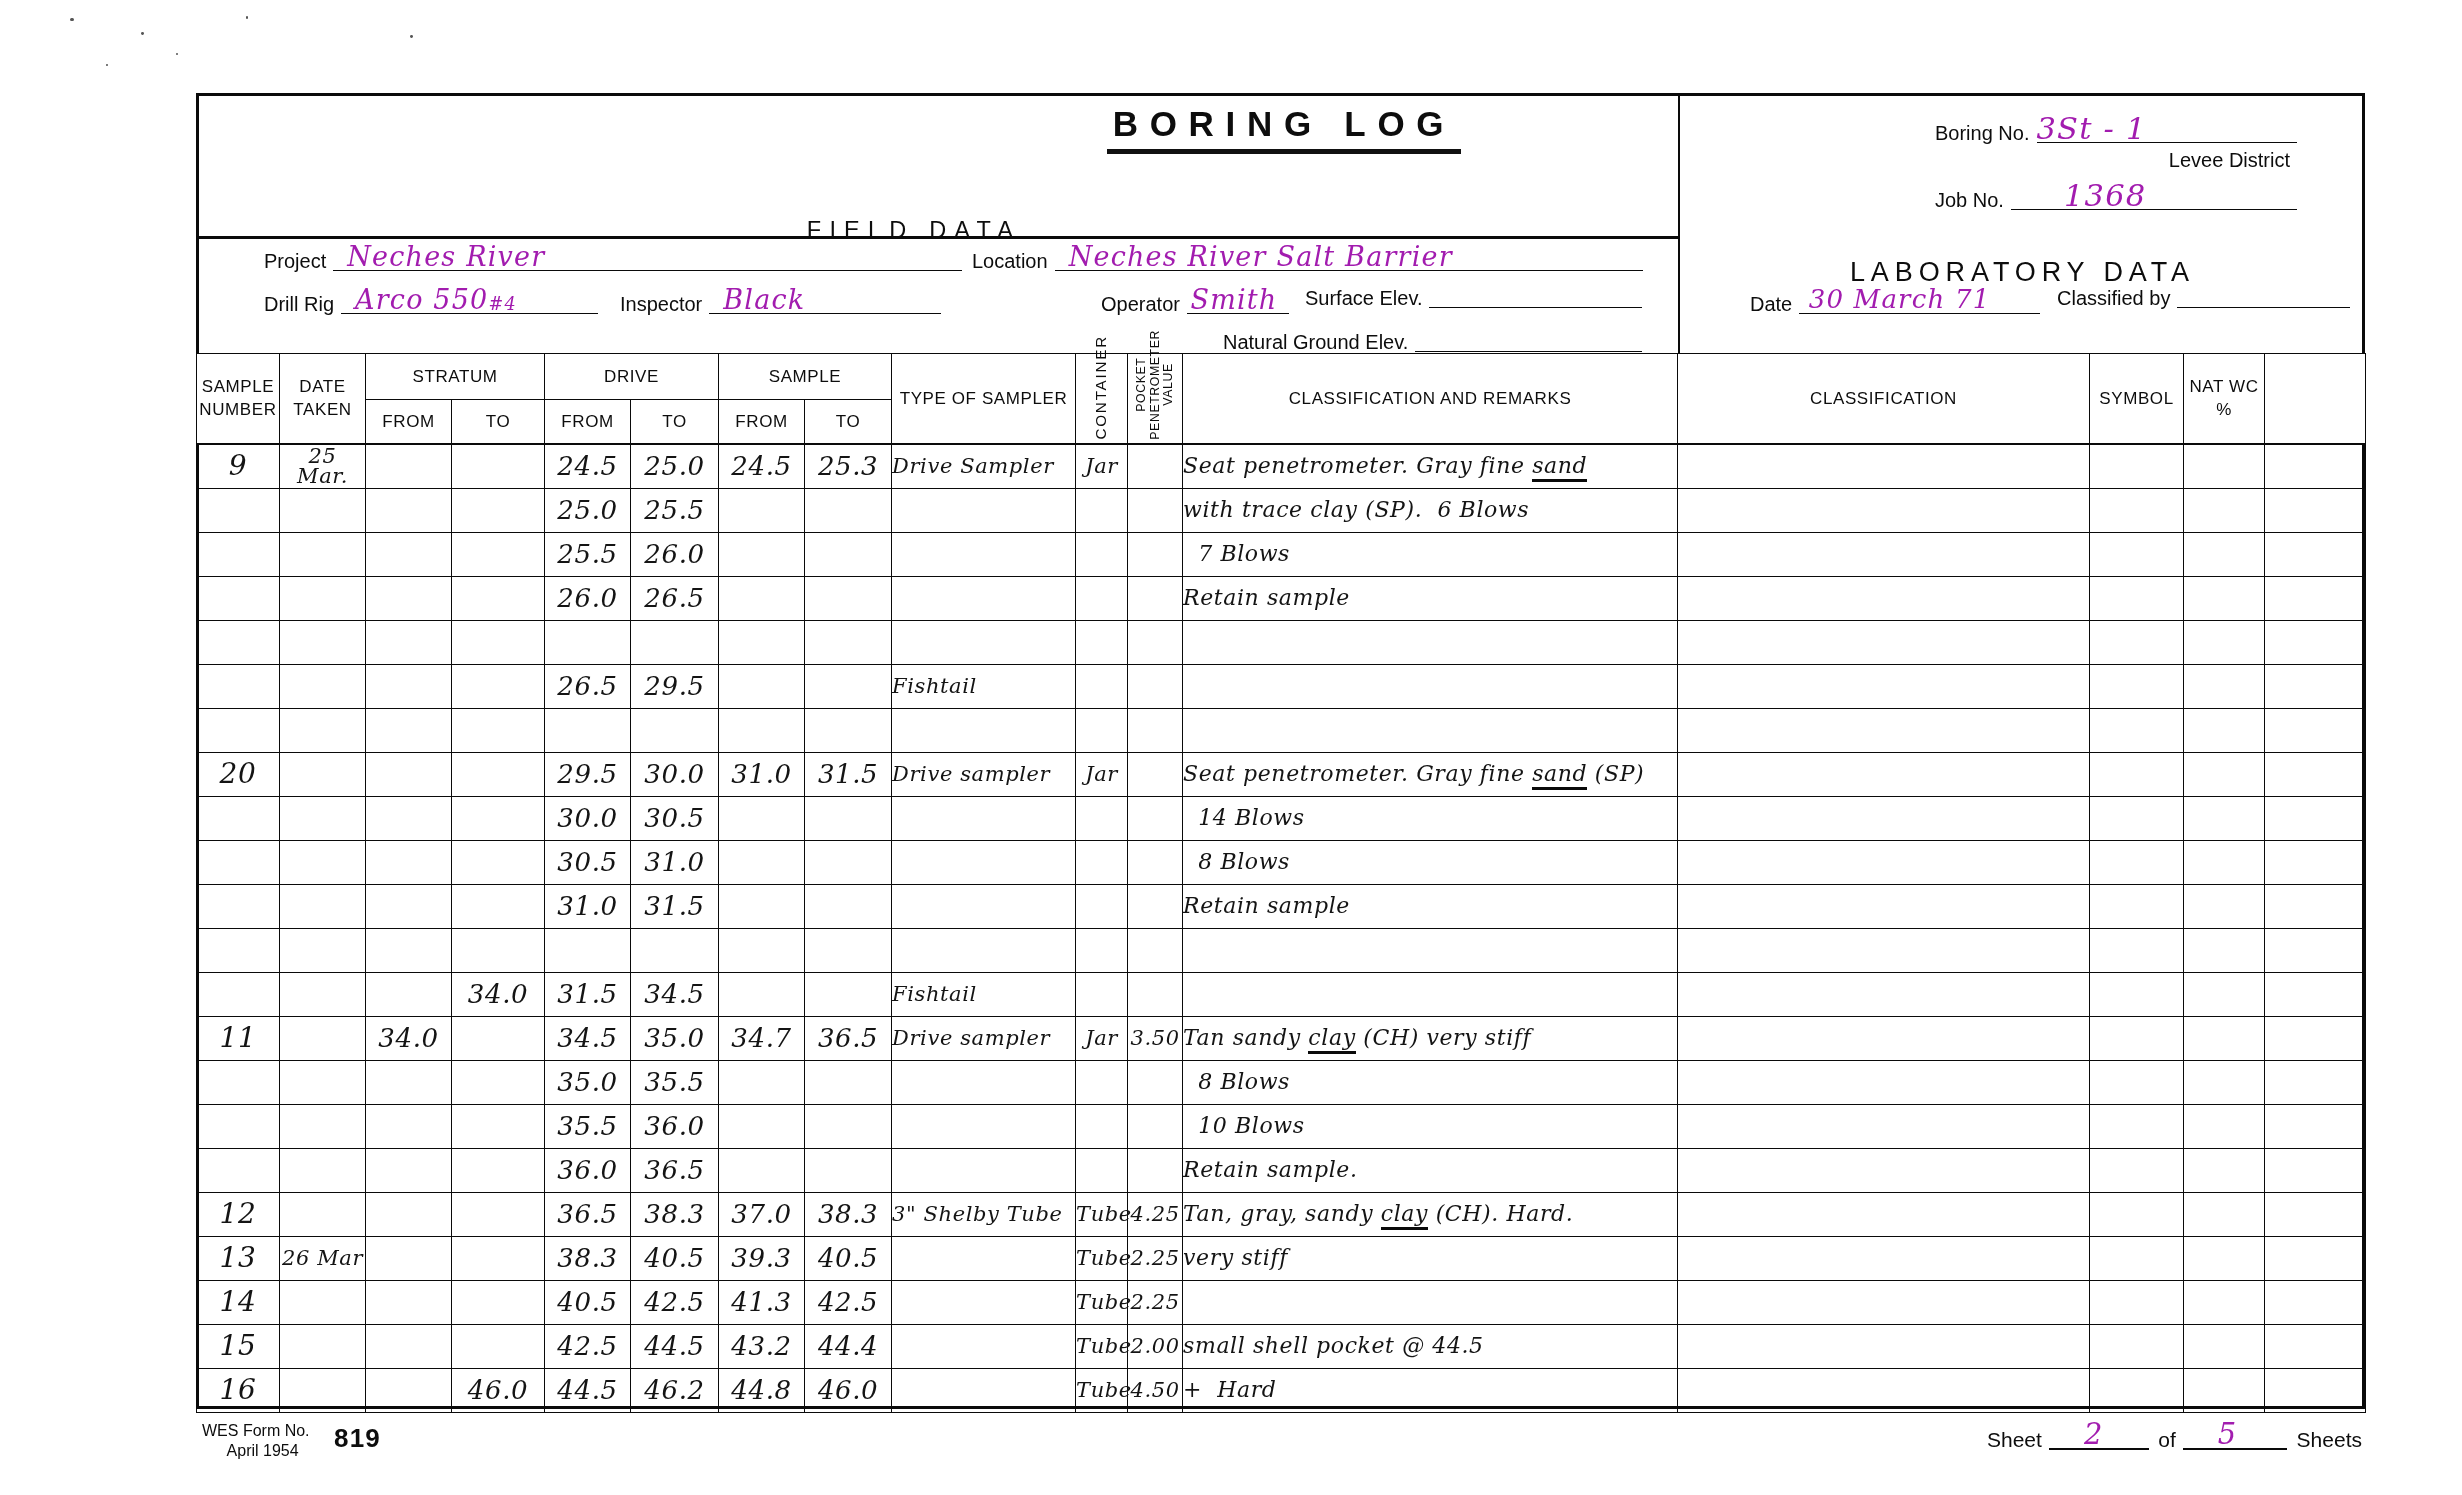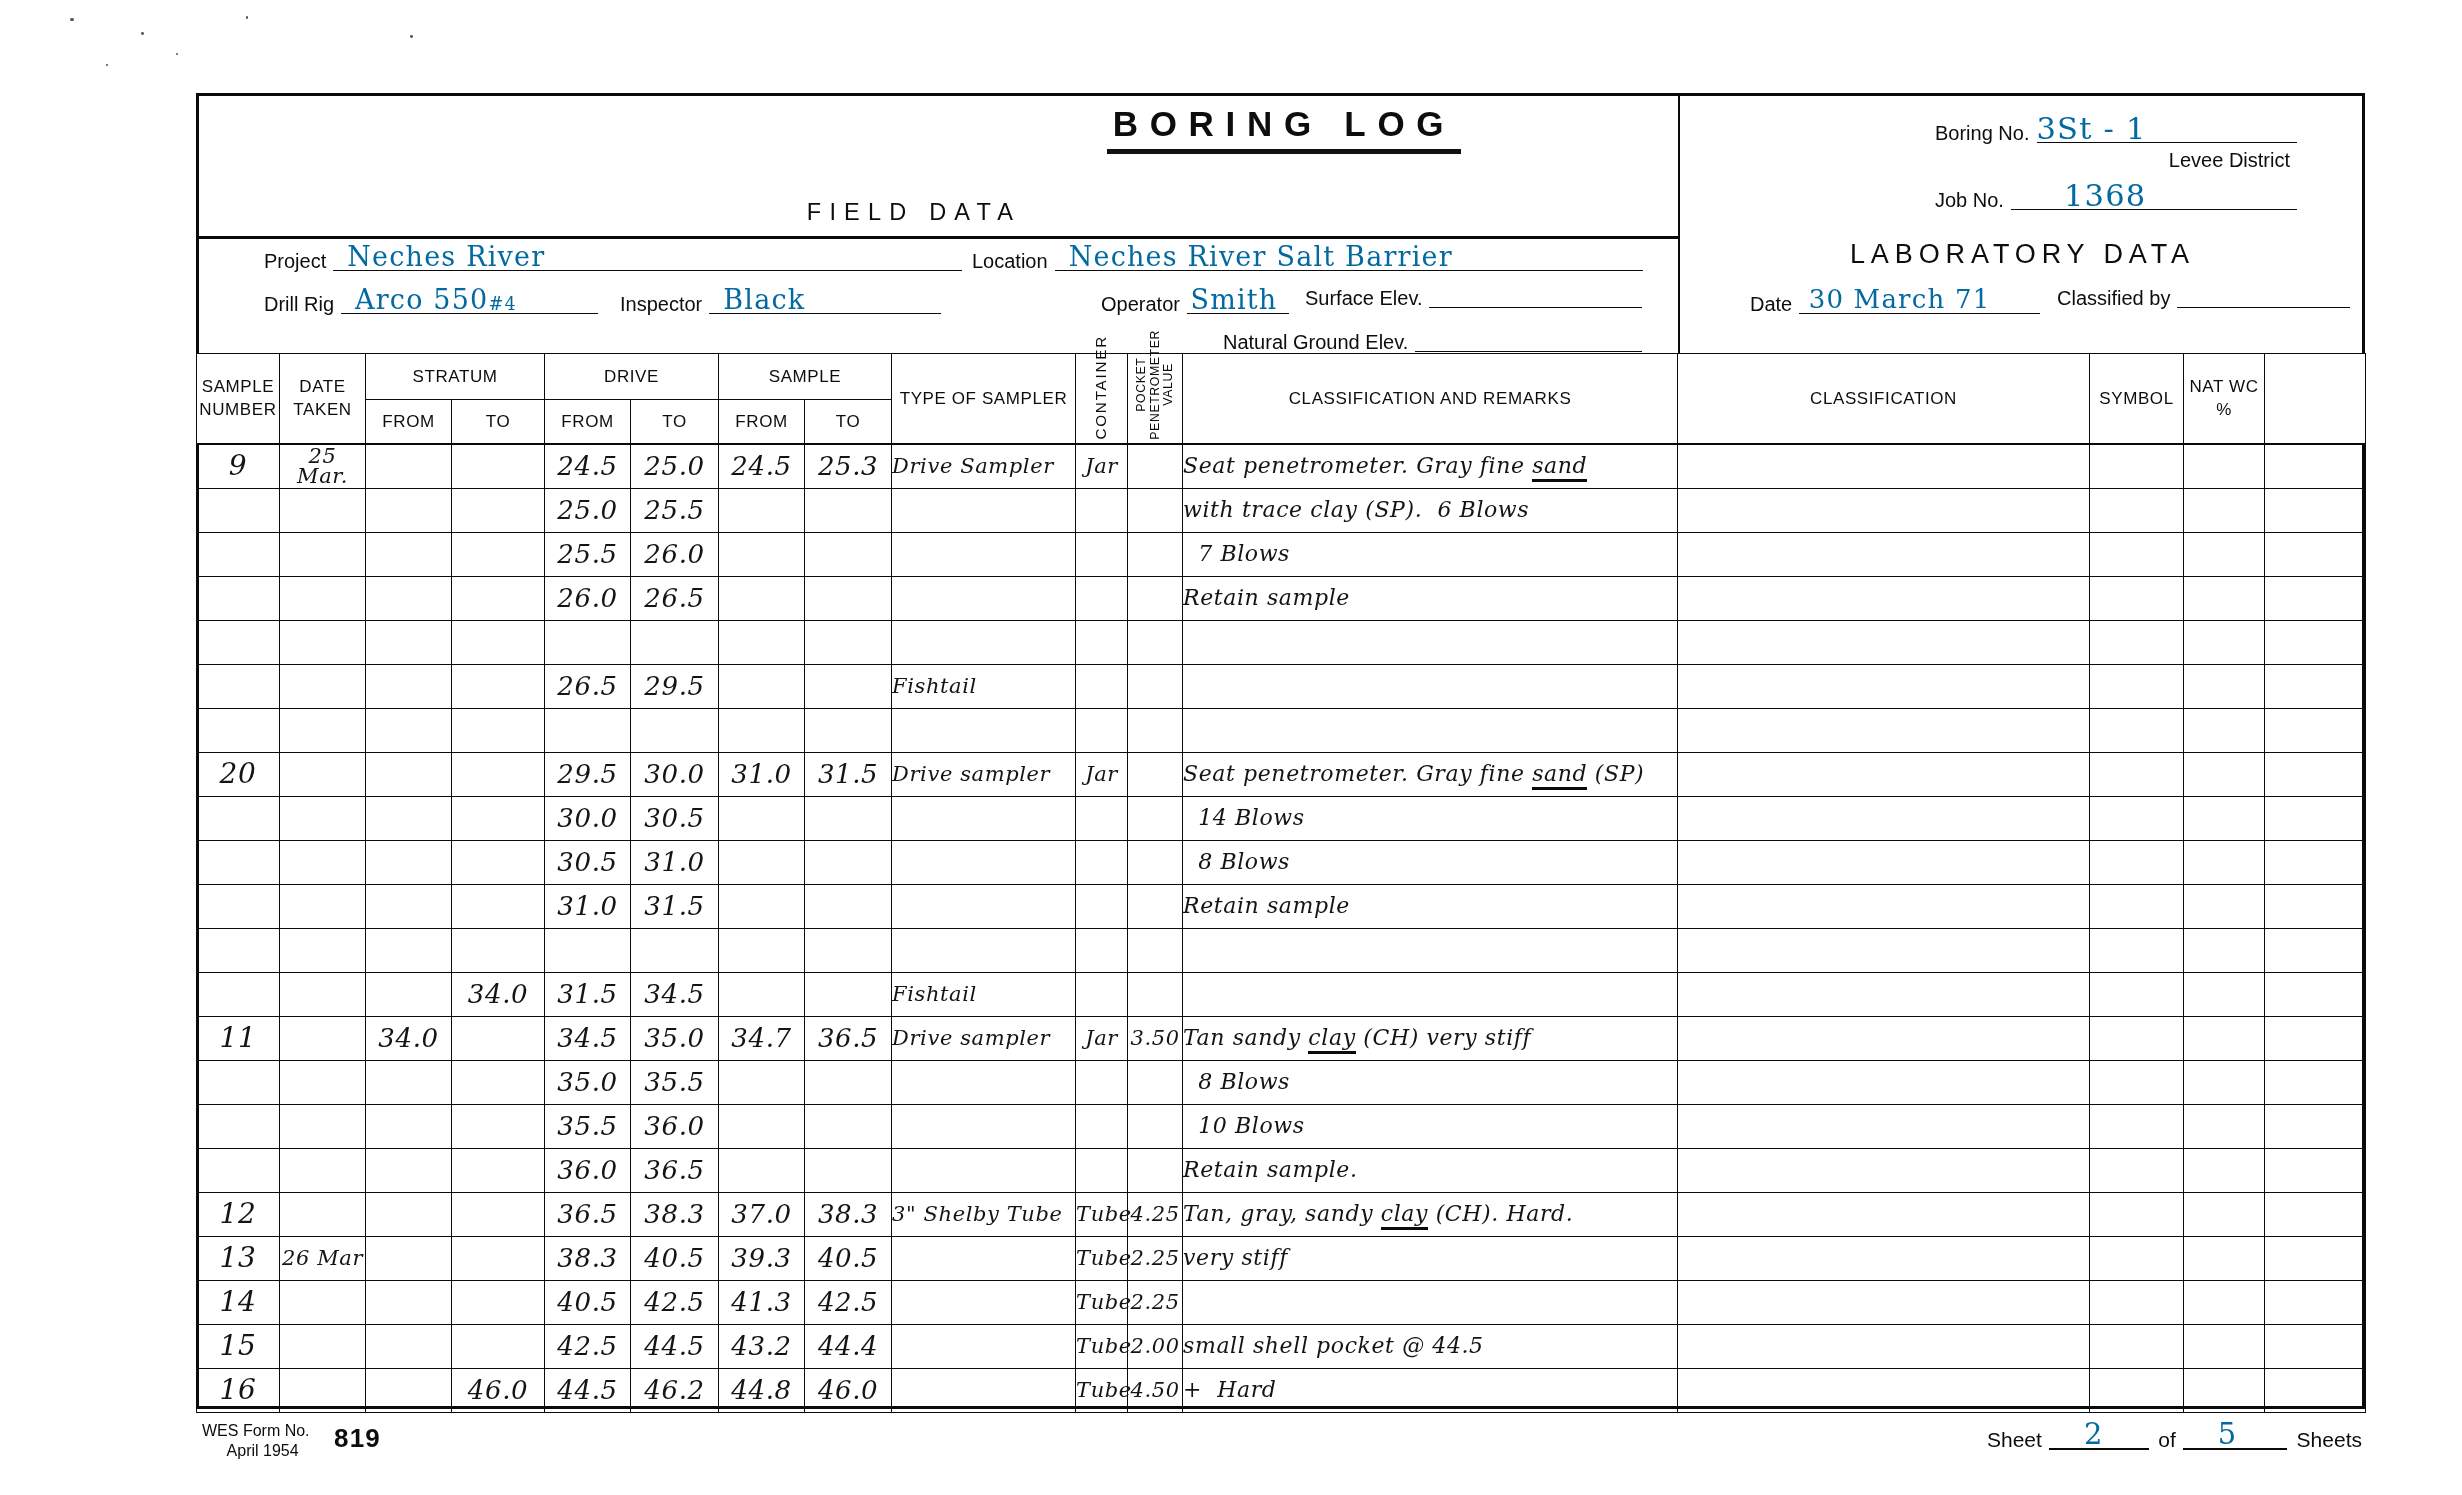--- a/index.html
+++ b/index.html
@@ -10,28 +10,28 @@
   
   .form-border{position:absolute;left:196px;top:93px;width:2169px;height:1316px;
                border:3.5px solid #0a0a0a;box-sizing:border-box;}
   .vline-header{position:absolute;left:1678px;top:93px;width:2.3px;height:270px;background:#0a0a0a;}
   .hline-fielddata{position:absolute;left:196px;top:236px;width:1482px;height:2.9px;background:#0a0a0a;}
 
   
   .ptitle{position:absolute;left:1026px;top:104px;width:516px;text-align:center;}
   .ptitle span{display:inline-block;font-size:35px;font-weight:bold;letter-spacing:11.7px;
                border-bottom:5.3px solid #111;padding:0 5.9px 4.7px 5.9px;}
-  .sect{position:absolute;text-align:center;font-size:24.6px;letter-spacing:8.2px;font-weight:bold;}
+  .sect{position:absolute;text-align:center;font-size:24.6px;letter-spacing:8.2px;font-weight:bold;margin-top:18px;}
   .sect.field{left:750px;top:199px;width:328px;font-weight:normal;font-size:23.5px;}
   .sect.lab{left:1794px;top:239px;width:457px;font-size:27px;font-weight:normal;letter-spacing:5.9px;}
 
   .fline{position:absolute;display:flex;align-items:flex-end;}
   .plabel{font-size:20px;white-space:nowrap;padding-right:7px;line-height:1;}
   .uline{flex:1;border-bottom:1.8px solid #0a0a0a;min-height:5.9px;display:flex;align-items:flex-end;}
-  .hw{font-family:"DejaVu Serif",serif;color:#0369a1;line-height:.9;
+  .hw{font-family:"DejaVu Serif",serif;font-style:italic;color:#a21caf;line-height:.9;
       letter-spacing:1.2px;white-space:nowrap;}
   .hw.big{font-size:30.5px;}
   .hw.med{font-size:27px;padding:0 0 1.2px 14px;}
   .hw.date{font-size:26px;padding:0 0 1.2px 9.4px;}
   .sup{font-size:17.6px;vertical-align:super;line-height:1;}
 
   
   table.log{position:absolute;left:196px;top:353px;width:2169px;border-collapse:collapse;table-layout:fixed;}
   table.log th,table.log td{border:1.2px solid #0a0a0a;padding:0;overflow:visible;}
   thead th{border-top:2.9px solid #0a0a0a;border-bottom:1.8px solid #0a0a0a;

